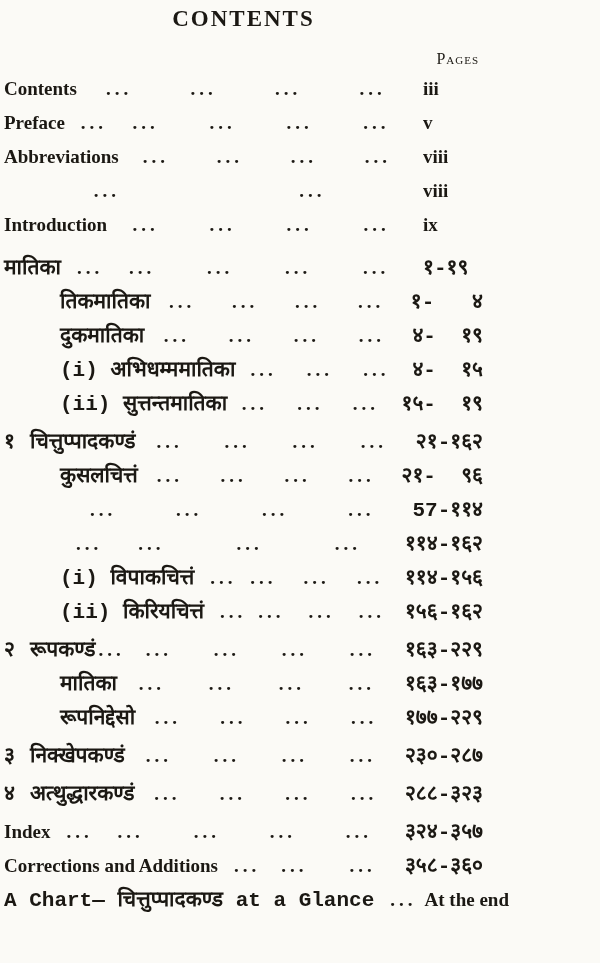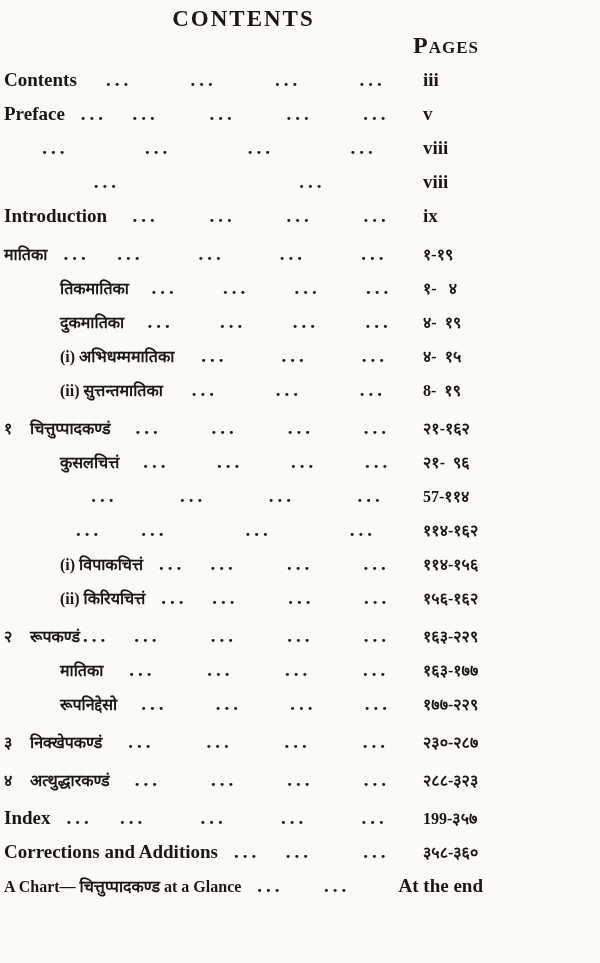--- a/index.html
+++ b/index.html
@@ -18,41 +18,42 @@
   }
   .title {
     text-align: center;
     font-size: 23px;
     font-weight: 700;
     letter-spacing: 2px;
     margin-top: 2px;
   }
   .pages-header {
     text-align: right;
-    font-weight: 700;
-    font-size: 24px;
+    font-weight: 400;
+    font-size: 16px;
     font-variant: small-caps;
     letter-spacing: 1px;
+    margin-top: 18px;
     padding-right: 4px;
   }
   .toc { margin-top: 10px; }
   .row {
     display: flex;
     align-items: baseline;
     font-weight: 700;
     font-size: 19px;
     height: 30px;
     margin-bottom: 4px;
     white-space: nowrap;
   }
   .row.section { margin-top: 8px; }
   .num { flex: none; width: 26px; }
   .indent { flex: none; width: 56px; }
   .label { flex: none; }
-  .dev { font-size: 16px; }
+  .dev { font-size: 21px; font-family: Liberation Mono, monospace; }
   .sfx { flex: none; margin-left: 16px; letter-spacing: 4px; }
   .sfx.tight { margin-left: 3px; }
   .leader {
     flex: 1;
     display: flex;
     justify-content: space-around;
     overflow: hidden;
   }
   .dotgrp { letter-spacing: 4px; }
   .pagecol {
@@ -85,20 +86,21 @@
         <span class="sfx">...</span>
         <span class="leader">
           <span class="dotgrp">...</span>
           <span class="dotgrp">...</span>
           <span class="dotgrp">...</span>
           <span class="dotgrp">...</span>
         </span>
         <span class="pagecol">v</span>
       </div>
       <div class="row">
+        <span class="label">Abbreviations</span>
         <span class="leader">
           <span class="dotgrp">...</span>
           <span class="dotgrp">...</span>
           <span class="dotgrp">...</span>
           <span class="dotgrp">...</span>
         </span>
         <span class="pagecol">viii</span>
       </div>
       <div class="row">
         <span class="leader">
@@ -161,21 +163,21 @@
         <span class="pagecol dev">४-  १५</span>
       </div>
       <div class="row">
         <span class="indent"></span>
         <span class="label dev">(ii) सुत्तन्तमातिका</span>
         <span class="leader">
           <span class="dotgrp">...</span>
           <span class="dotgrp">...</span>
           <span class="dotgrp">...</span>
         </span>
-        <span class="pagecol dev">8-  १९</span>
+        <span class="pagecol dev">१५-  १९</span>
       </div>
       <div class="row section">
         <span class="num dev">१</span>
         <span class="label dev">चित्तुप्पादकण्डं</span>
         <span class="leader">
           <span class="dotgrp">...</span>
           <span class="dotgrp">...</span>
           <span class="dotgrp">...</span>
           <span class="dotgrp">...</span>
         </span>
@@ -292,21 +294,21 @@
       </div>
       <div class="row section">
         <span class="label">Index</span>
         <span class="sfx">...</span>
         <span class="leader">
           <span class="dotgrp">...</span>
           <span class="dotgrp">...</span>
           <span class="dotgrp">...</span>
           <span class="dotgrp">...</span>
         </span>
-        <span class="pagecol dev">199-३५७</span>
+        <span class="pagecol dev">३२४-३५७</span>
       </div>
       <div class="row">
         <span class="label">Corrections and Additions</span>
         <span class="sfx">...</span>
         <span class="leader">
           <span class="dotgrp">...</span>
           <span class="dotgrp">...</span>
         </span>
         <span class="pagecol dev">३५८-३६०</span>
       </div>

